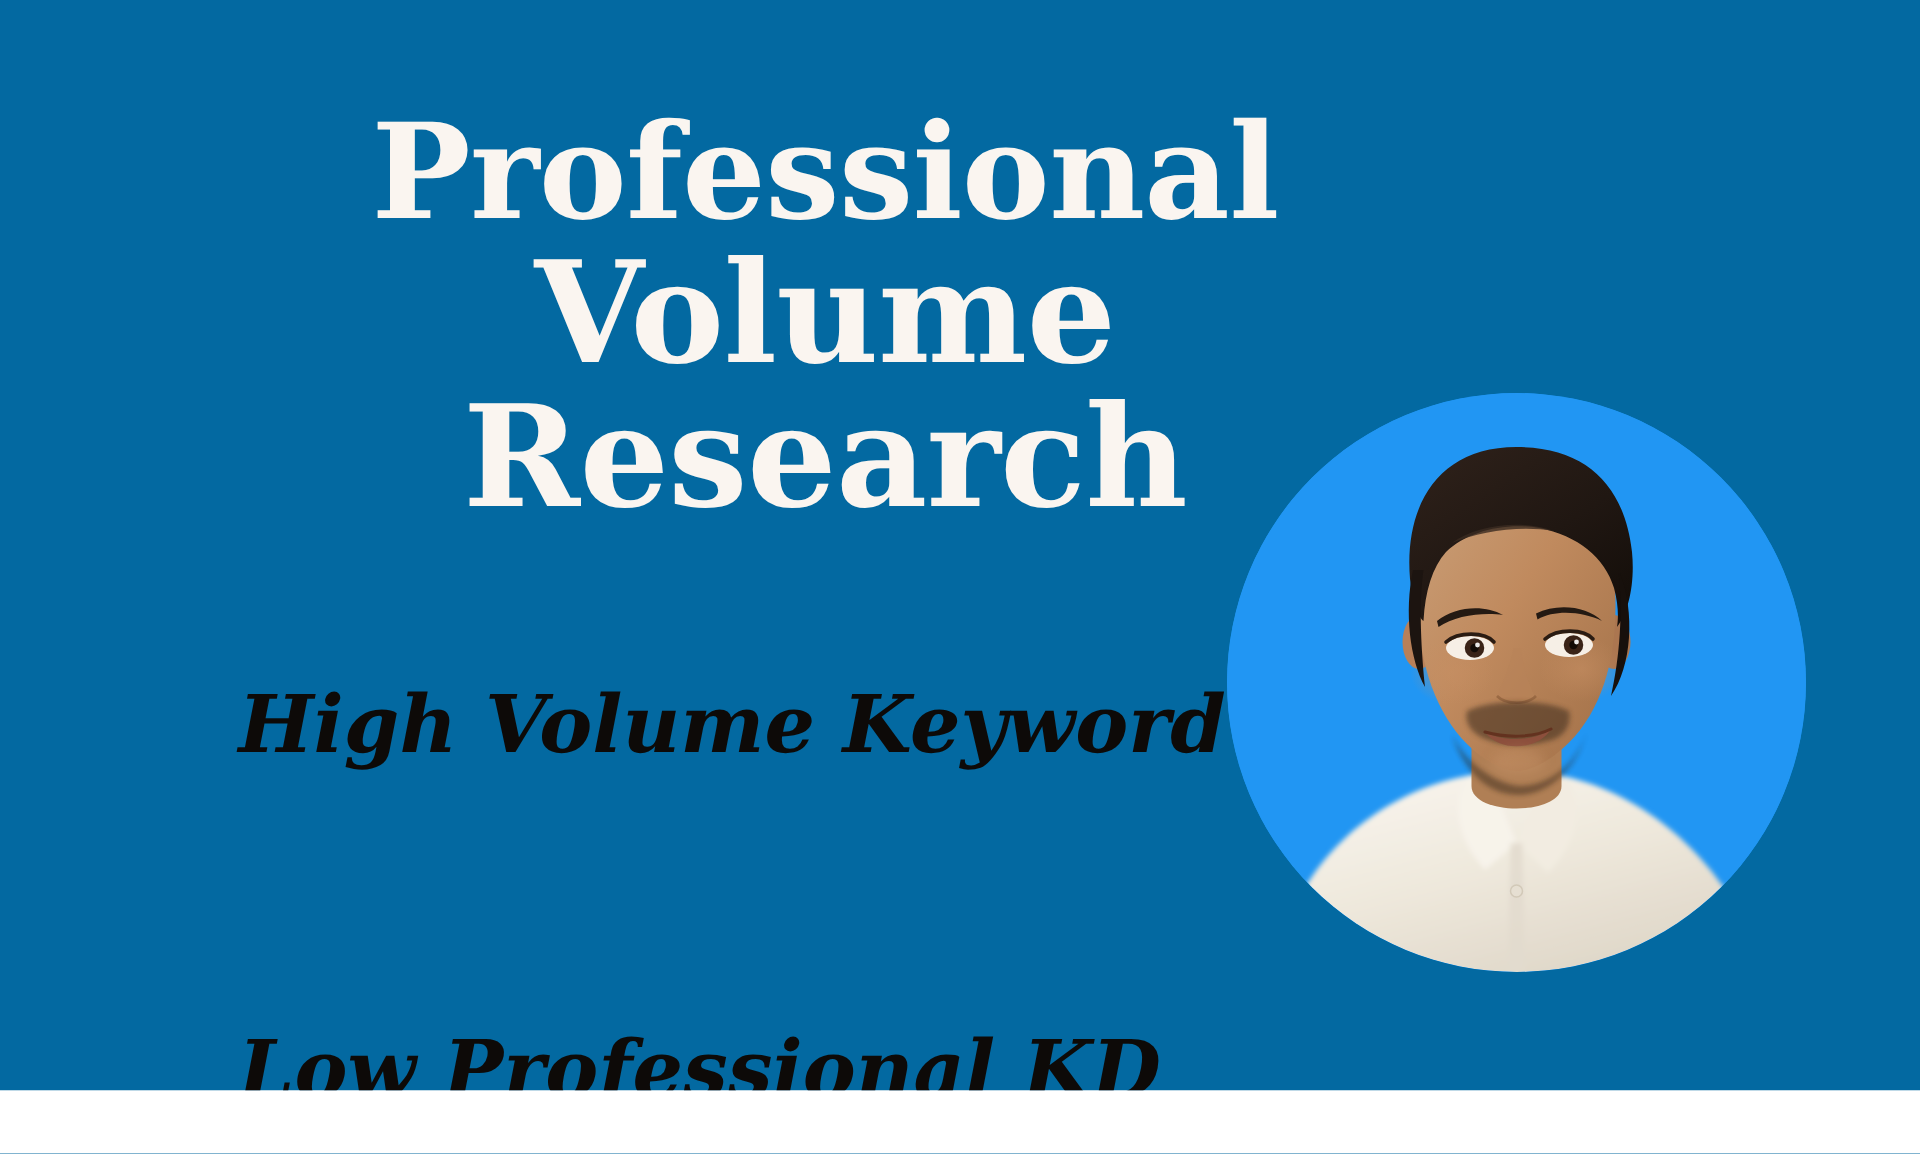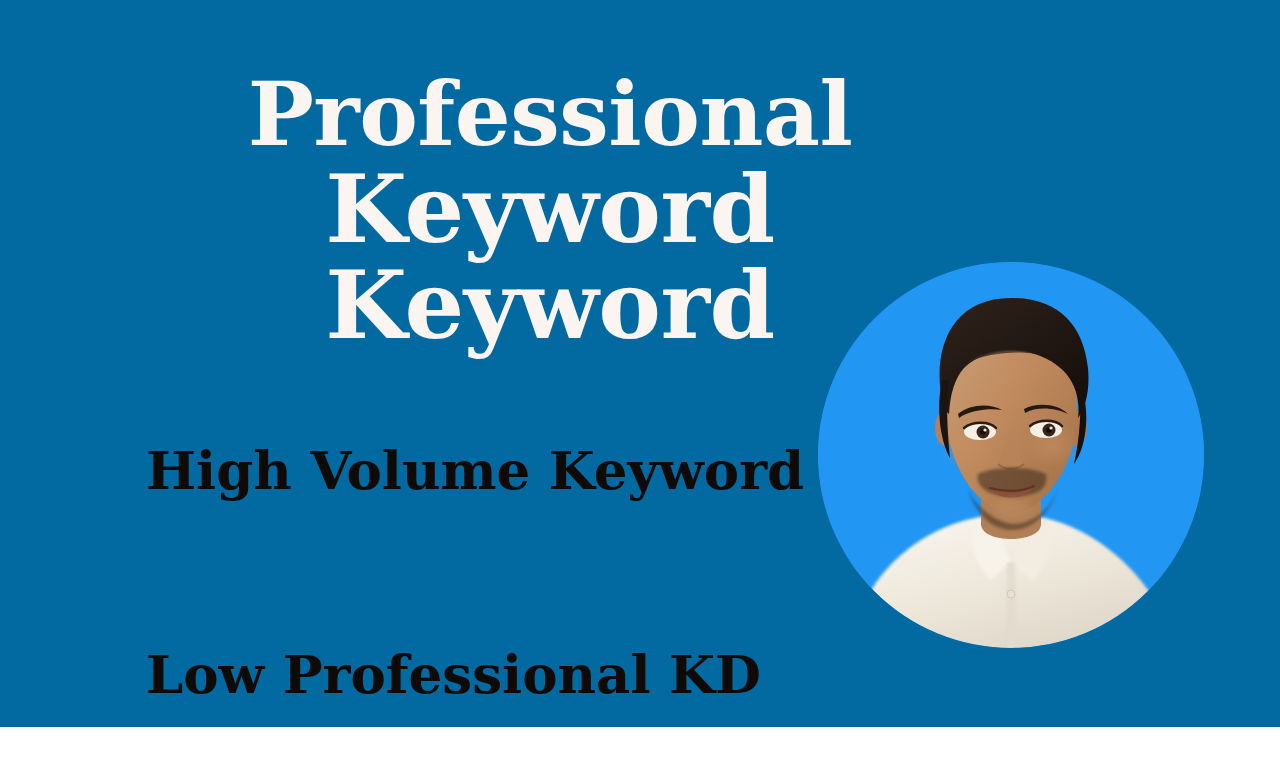--- a/index.html
+++ b/index.html
@@ -51,22 +51,23 @@
     list-style: none;
     color: #0d0a08;
     font-family: "DejaVu Serif", "Liberation Serif", serif;
     font-weight: 700;
     font-size: 53px;
     line-height: 68px;
     white-space: pre;
     user-select: none;
   }
   .feature-list li {
-    margin: 0;
+    margin: 13px;
     padding: 0;
+    font-style: italic;
   }
 
   
   .portrait {
     position: absolute;
     left: 818px;
     top: 262px;
     width: 386px;
     height: 386px;
     border-radius: 50%;
@@ -79,21 +80,21 @@
     height: 100%;
   }
 </style>
 </head>
 <body>
 
 <div id="banner">
 
   <div class="headline">
     <span class="headline-line1">Professional</span>
-    <span class="headline-line2">Keyword Keyword</span>
+    <span class="headline-line2">Volume Research</span>
   </div>
 
   <ul class="feature-list">
     <li>High Volume Keyword</li>
     <li>Low Professional KD</li>
     
     
     
   </ul>
 

